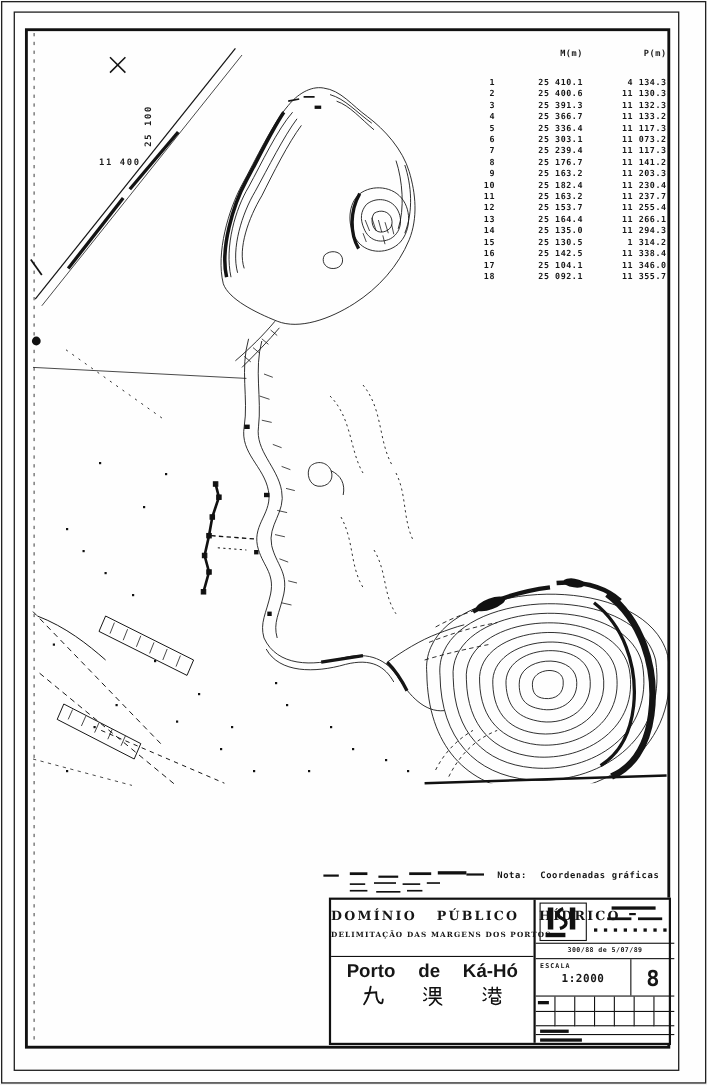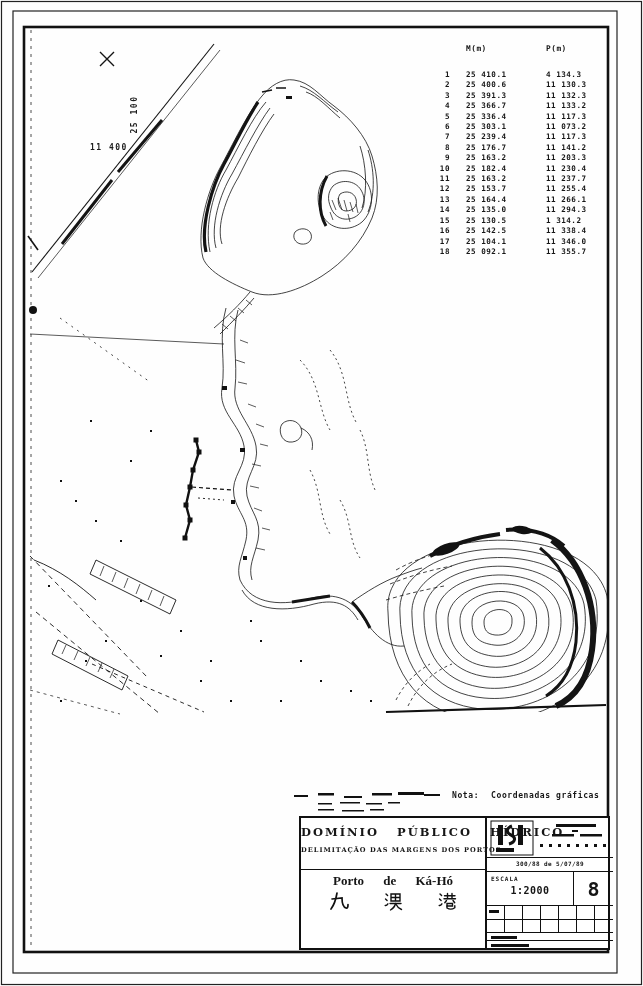--- a/index.html
+++ b/index.html
@@ -12,42 +12,42 @@
 
   
   .grid-label{position:absolute;font-size:8px;font-weight:bold;letter-spacing:1.5px;color:#1c1c1c;white-space:nowrap;}
   .grid-label.vertical{left:116px;top:110px;transform:rotate(-90deg);}
   .grid-label.horizontal{left:90px;top:143px;}
 
   
   .coord-table{position:absolute;left:434px;top:44px;width:176px;}
   .coord-head,.coord-row{display:grid;grid-template-columns:16px 64px 60px;column-gap:16px;}
   .coord-head{font-size:7.8px;font-weight:bold;letter-spacing:.5px;margin-bottom:17px;}
-  .coord-head .c-m,.coord-head .c-p{text-align:left;}
+  .coord-head .c-m,.coord-head .c-p{text-align:right;}
   .coord-row{line-height:10.4px;font-size:7.6px;font-weight:bold;letter-spacing:.5px;}
   .coord-row .c-n{text-align:right;}
-  .coord-row .c-m,.coord-row .c-p{text-align:left;white-space:pre;}
+  .coord-row .c-m,.coord-row .c-p{text-align:right;white-space:pre;}
 
   
   .note{position:absolute;left:452px;top:791px;font-size:8px;font-weight:bold;letter-spacing:.6px;display:flex;gap:12px;white-space:nowrap;align-items:center;}
 
   
   .title-block{
     position:absolute;left:299px;top:816px;width:311px;height:134px;
     border:2.4px solid #111;box-sizing:border-box;background:#fff;
     display:grid;grid-template-columns:186px 1fr;
   }
   .tb-left{border-right:2px solid #111;display:flex;flex-direction:column;}
   .tb-row-a{height:52px;border-bottom:1.6px solid #111;text-align:center;padding-top:7px;box-sizing:border-box;}
   .tb-row-b{height:34px;border-bottom:1.6px solid #111;display:flex;align-items:center;justify-content:center;}
   .tb-row-c{flex:1;text-align:center;padding-top:3px;}
   .tb-title{font-family:"DejaVu Serif",serif;font-weight:bold;font-size:11.5px;letter-spacing:2px;word-spacing:12px;white-space:nowrap;}
   .tb-subtitle{font-family:"DejaVu Serif",serif;font-weight:bold;font-size:6.6px;letter-spacing:1px;margin-top:7px;white-space:nowrap;}
   .tb-org{font-family:"DejaVu Serif",serif;font-weight:bold;font-size:15.5px;letter-spacing:1.5px;word-spacing:6px;white-space:nowrap;}
-  .tb-place-pt{font-family:Liberation Serif, serif;font-weight:bold;font-size:13px;word-spacing:16px;white-space:nowrap;}
+  .tb-place-pt{font-family:Liberation Sans, sans-serif;font-weight:bold;font-size:17px;word-spacing:16px;white-space:nowrap;}
   .tb-place-zh{display:flex;justify-content:center;gap:34px;margin-top:2px;}
   .sr{position:absolute;width:1px;height:1px;overflow:hidden;clip:rect(0 0 0 0);white-space:nowrap;}
 
   .tb-right{display:flex;flex-direction:column;}
   .tb-logo-row{height:40px;border-bottom:1.4px solid #111;display:flex;align-items:center;padding:2px 3px;box-sizing:border-box;gap:4px;}
   .tb-ref{height:13px;border-bottom:1.4px solid #111;font-size:6px;font-weight:bold;letter-spacing:.4px;text-align:center;line-height:12px;}
   .tb-scale-row{height:33px;border-bottom:1.4px solid #111;display:flex;}
   .tb-scale-cell{width:86px;border-right:1.4px solid #111;position:relative;}
   .tb-scale-label{position:absolute;left:4px;top:3px;font-size:6px;font-weight:bold;letter-spacing:1px;}
   .tb-scale-value{position:absolute;left:0;right:0;top:13px;text-align:center;font-size:10px;font-weight:bold;letter-spacing:.5px;}

